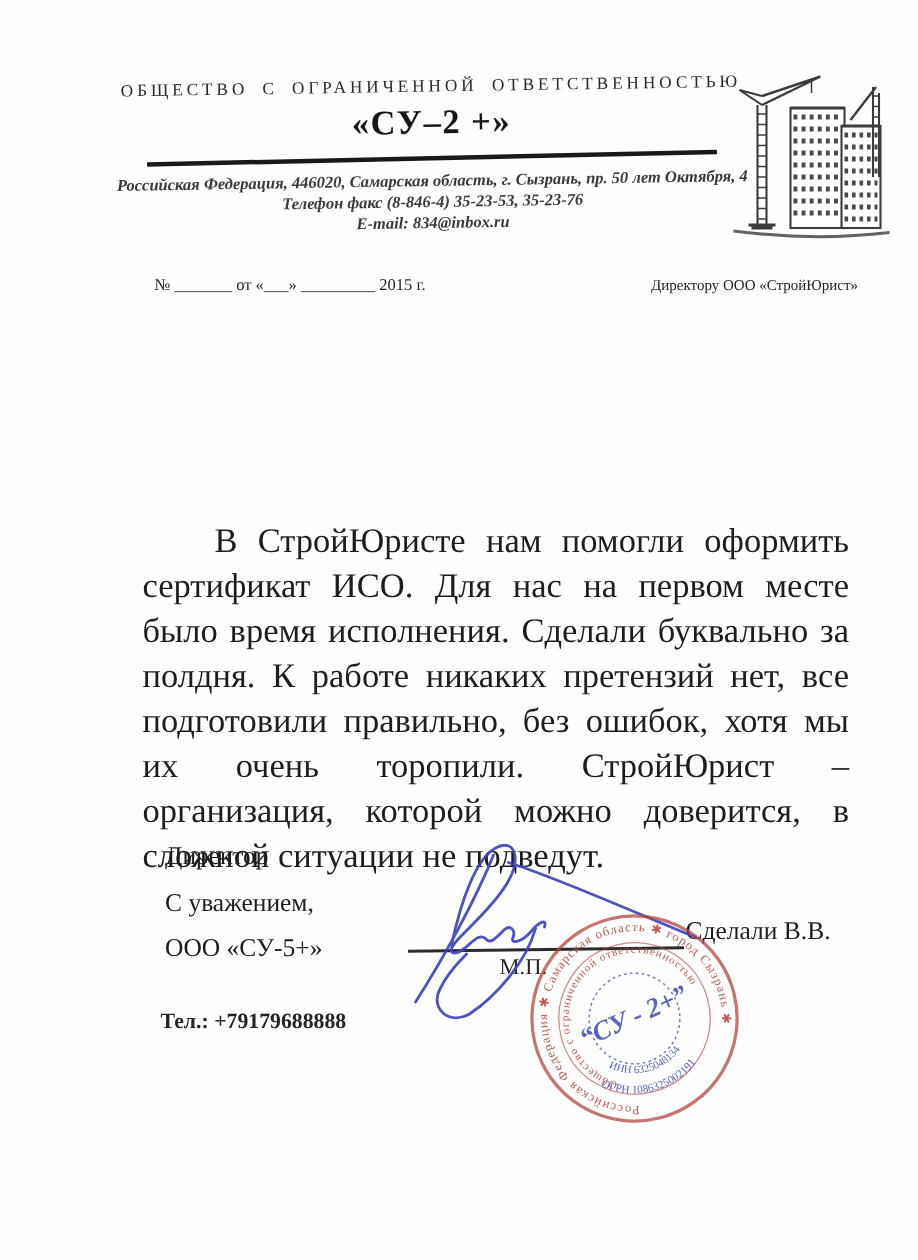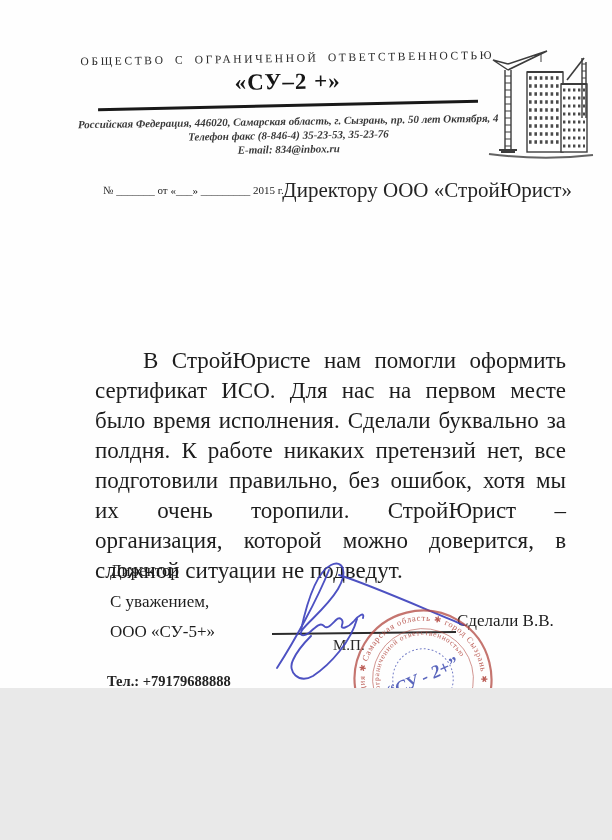--- a/index.html
+++ b/index.html
@@ -1,30 +1,30 @@
 <!DOCTYPE html>
 <html><head>
 <meta charset="utf-8">
 <style>
   html,body{margin:0;padding:0;background:#e9e9e9;}
   .page{
-    position:relative;width:612px;height:688px;background:#fefefe;
+    position:relative;width:612px;height:840px;background:#fefefe;
     font-family:"Liberation Serif", serif;color:#1f1f1f;overflow:hidden;
     margin:0 auto;
   }
   .abs{position:absolute;}
   
   .lh{left:0;top:52px;width:576px;text-align:center;transform:rotate(-0.9deg);}
   .lh-orgtype{font-size:11.5px;letter-spacing:2.6px;color:#2a2a2a;word-spacing:4px;}
   .lh-orgname{font-size:23px;font-weight:bold;letter-spacing:1px;margin-top:5px;color:#161616;}
   .lh-rule{height:3px;background:#191919;width:380px;margin:9px auto 7px auto;transform:rotate(-0.35deg);}
   .lh-addr{font-style:italic;font-size:11px;line-height:14px;color:#3a3a3a;font-weight:bold;}
   
   .refline{left:103px;top:184px;font-size:11px;color:#242424;}
-  .recipient{right:40px;top:181px;text-align:right;font-size:21px;line-height:19px;color:#242424;}
+  .recipient{right:40px;top:181px;text-align:right;font-size:10px;line-height:19px;color:#242424;}
   
   .title{left:82px;top:266px;width:530px;text-align:center;font-size:20px;letter-spacing:3px;color:#222;}
   .bodytext{left:95px;top:323px;width:471px;font-size:23px;line-height:30px;
     text-align:justify;text-indent:48px;color:#1d1d1d;}
   
   .closing{left:110px;top:556px;font-size:17px;line-height:30.5px;color:#1d1d1d;}
   .mp{left:333px;top:637px;font-size:15px;color:#2a2a2a;}
   .signer{left:457px;top:611px;font-size:17px;color:#1d1d1d;}
   .phone{left:107px;top:673px;font-size:14.5px;color:#242424;font-weight:bold;}
   

